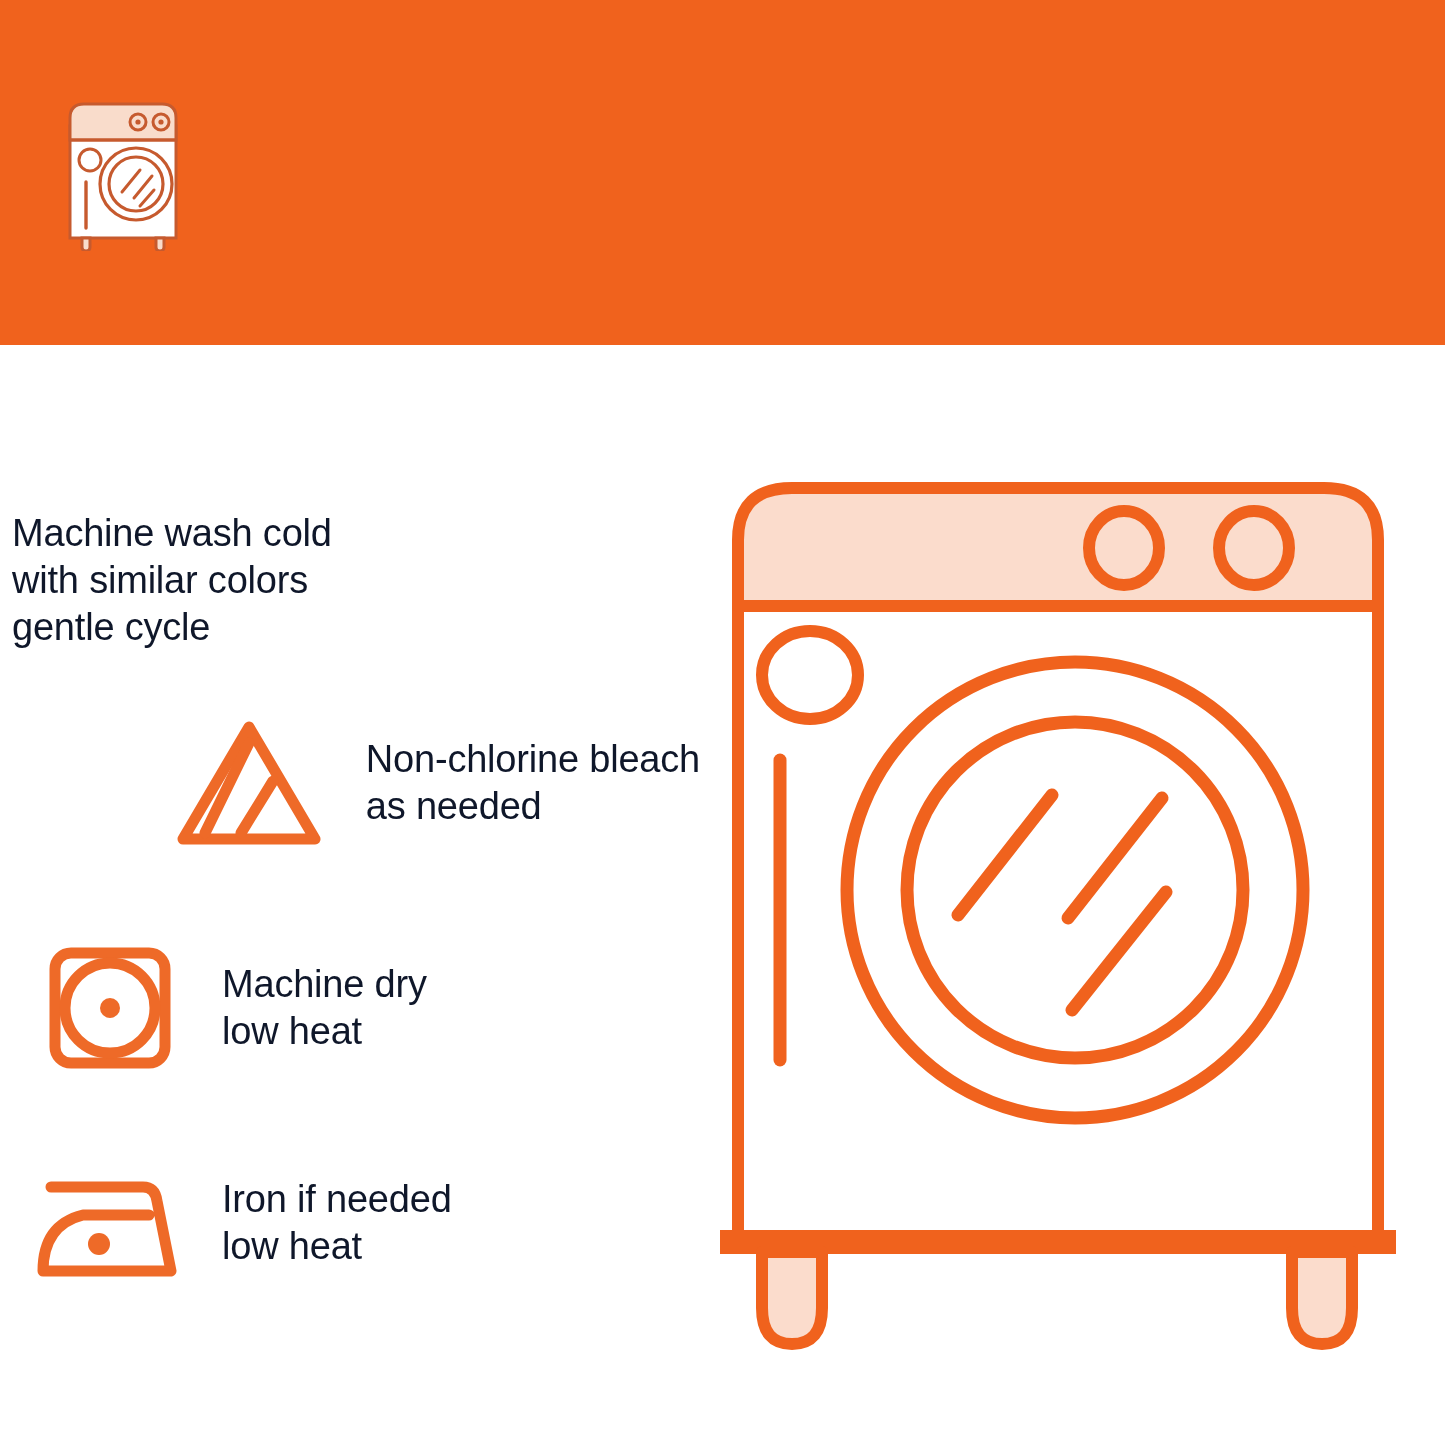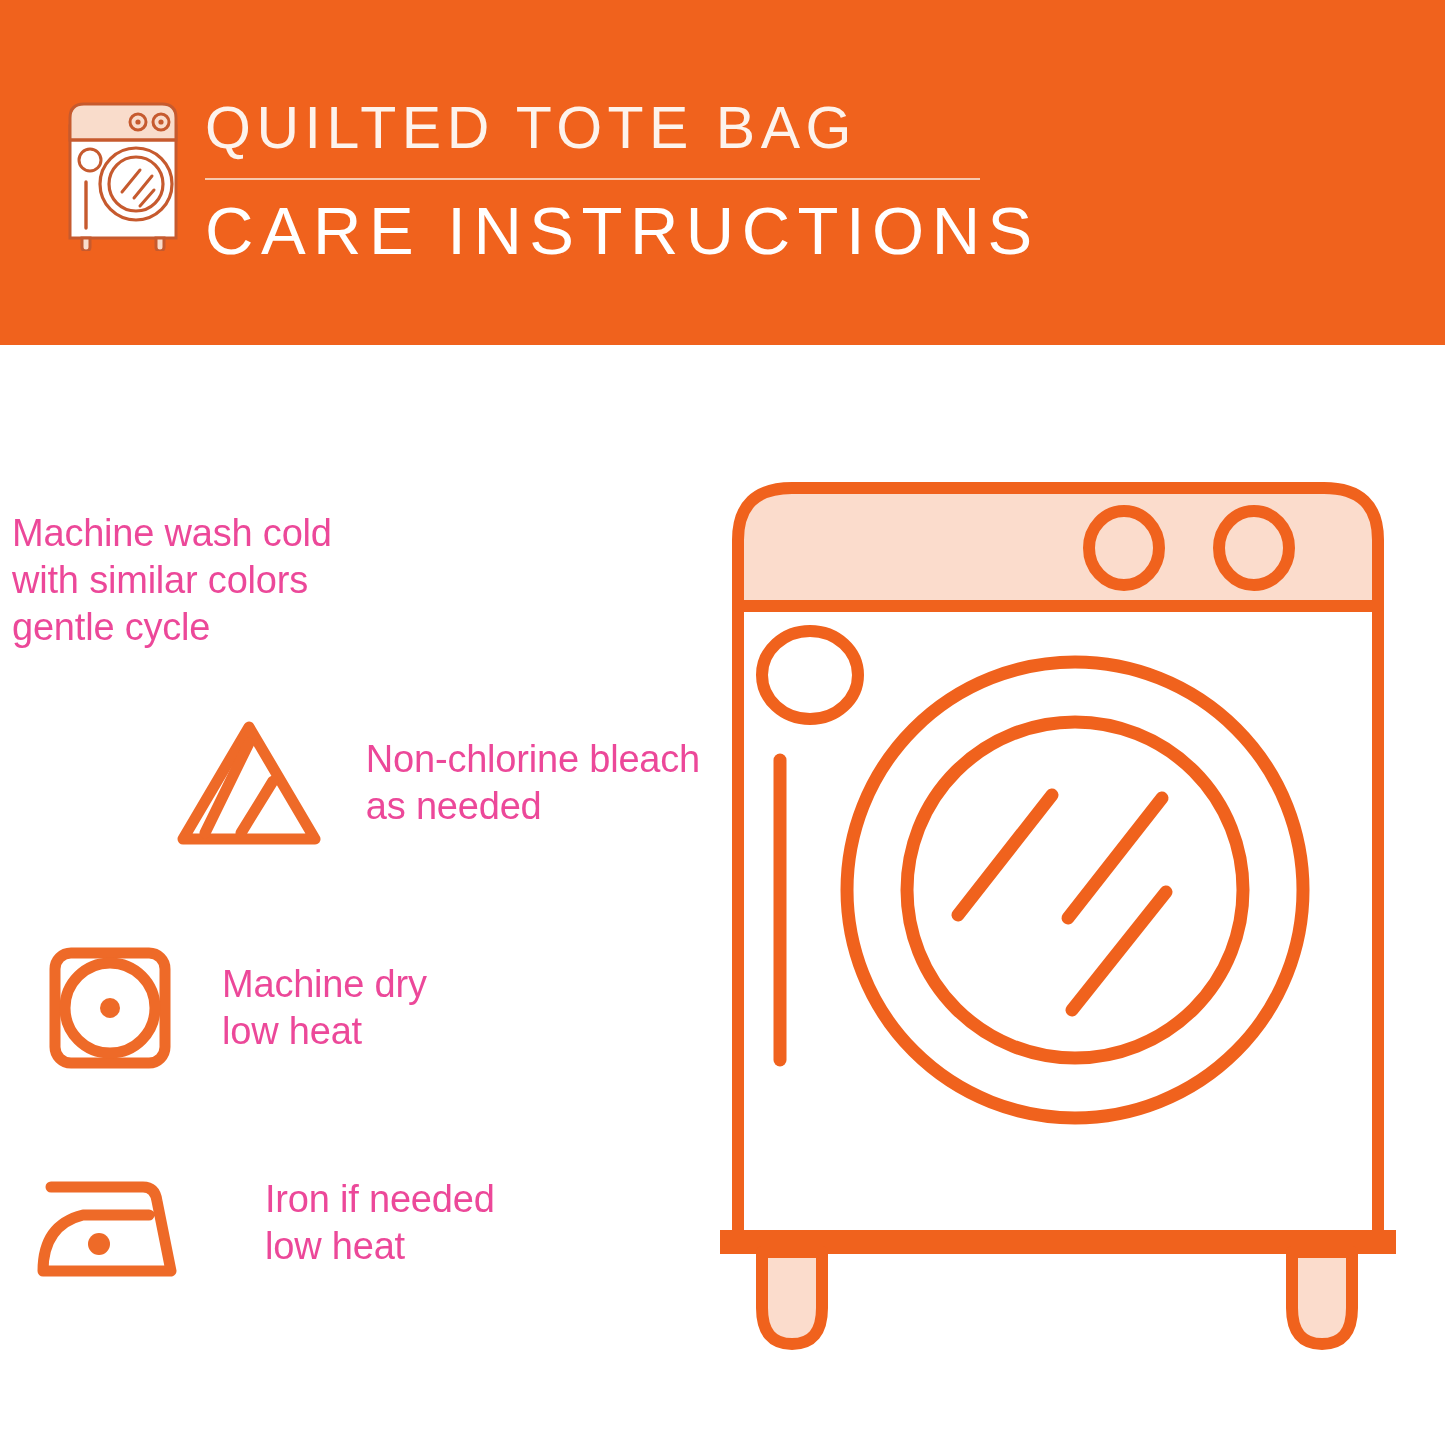--- a/index.html
+++ b/index.html
@@ -78,34 +78,34 @@
   .care-row {
     position: absolute;
     left: 0;
     width: 700px;
     display: flex;
     align-items: center;
   }
   .care-row.r0 { top: 140px;  height: 190px; }
   .care-row.r1 { top: 350px;  height: 175px; justify-content: flex-end; }
   .care-row.r2 { top: 575px;  height: 175px; }
-  .care-row.r3 { top: 790px;  height: 175px; gap: 43px; }
+  .care-row.r3 { top: 790px;  height: 175px; }
 
   .care-icon {
     width: 210px;
     min-width: 210px;
     display: flex;
     justify-content: center;
     align-items: center;
   }
   .care-label {
     font-family: "Liberation Sans", sans-serif;
     font-size: 38px;
     line-height: 47px;
-    color: #ec4899;
+    color: #0f172a;
     font-weight: 400;
     letter-spacing: -0.2px;
     white-space: pre-line;
     padding-left: 12px;
   }
 
   
   .washer-wrap {
     position: absolute;
     left: 700px;
@@ -142,25 +142,20 @@
         <circle cx="74" cy="88" r="27" fill="none" stroke="#C65A2E" stroke-width="3.2"></circle>
         <line x1="60" y1="96" x2="78" y2="74" stroke="#C65A2E" stroke-width="3" stroke-linecap="round"></line>
         <line x1="72" y1="102" x2="90" y2="80" stroke="#C65A2E" stroke-width="3" stroke-linecap="round"></line>
         <line x1="78" y1="110" x2="92" y2="94" stroke="#C65A2E" stroke-width="3" stroke-linecap="round"></line>
 
         <path d="M20 142 L20 151 Q20 155 24 155 Q28 155 28 151 L28 142 Z" fill="#F9DCCB" stroke="#C65A2E" stroke-width="3"></path>
         <path d="M94 142 L94 151 Q94 155 98 155 Q102 155 102 151 L102 142 Z" fill="#F9DCCB" stroke="#C65A2E" stroke-width="3"></path>
       </svg>
     </div>
 
-    <div class="header-text">
-      <div class="title-main">QUILTED TOTE BAG</div>
-      <div class="title-rule"></div>
-      <div class="title-sub">CARE INSTRUCTIONS</div>
-    </div>
 
   </div>
 
   <div class="care-list">
 
     <div class="care-row r0">
       <div class="care-label">Machine wash cold
 with similar colors
 gentle cycle</div>
     </div>

